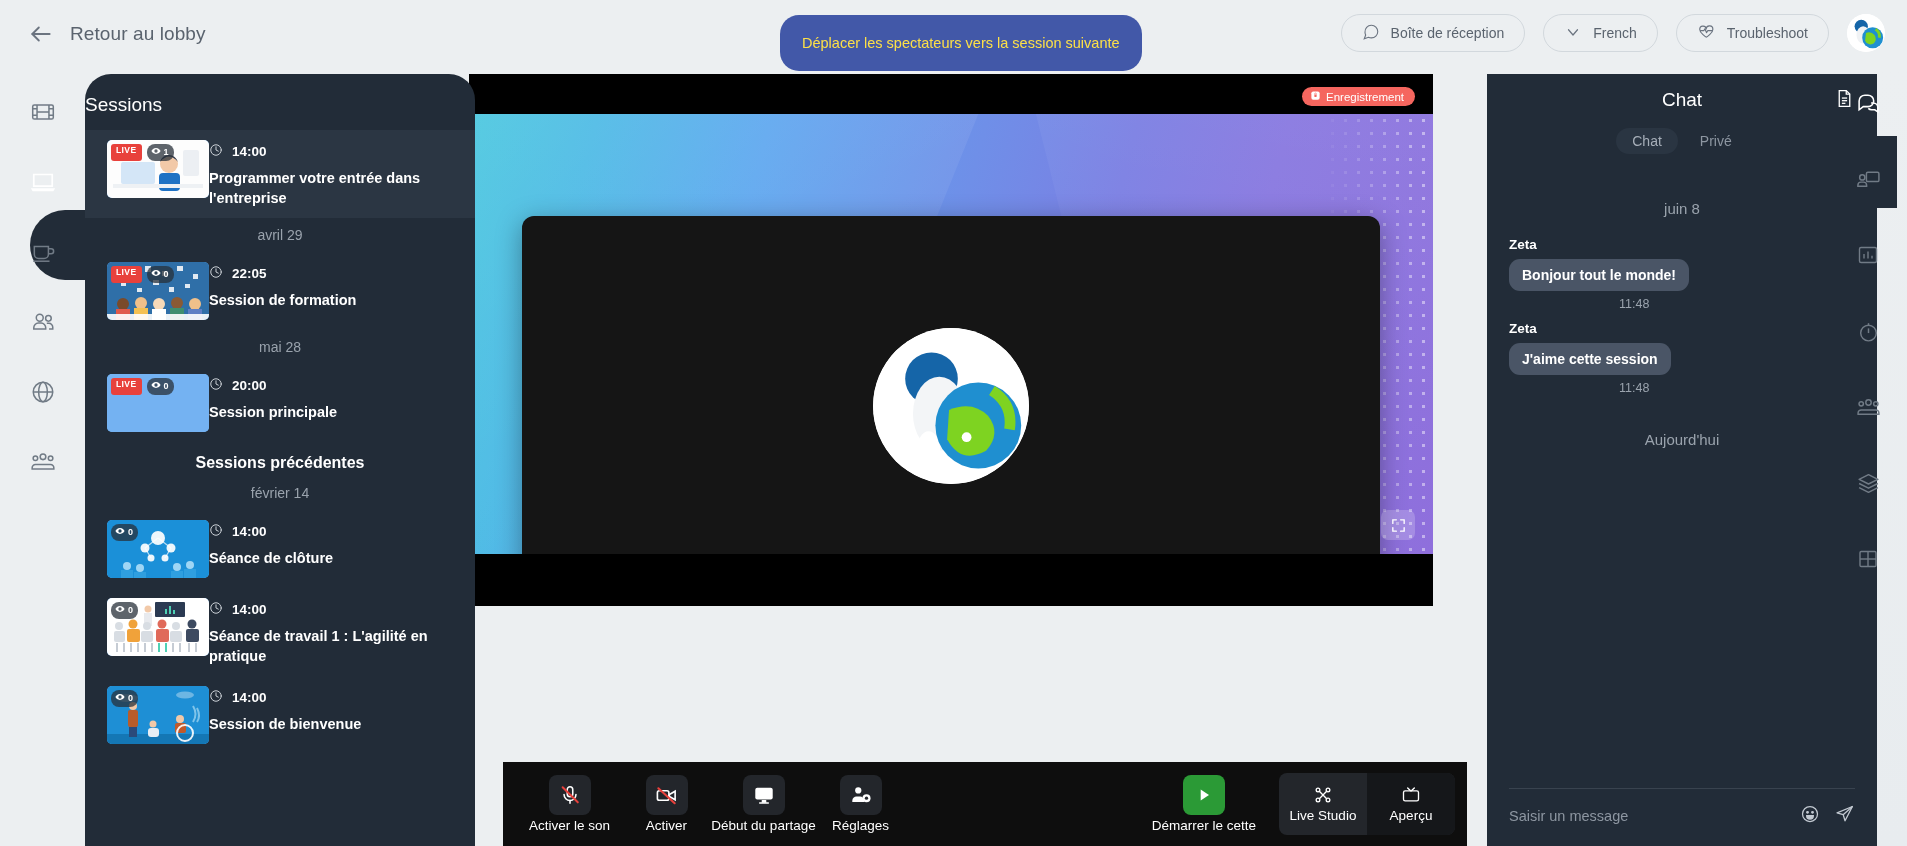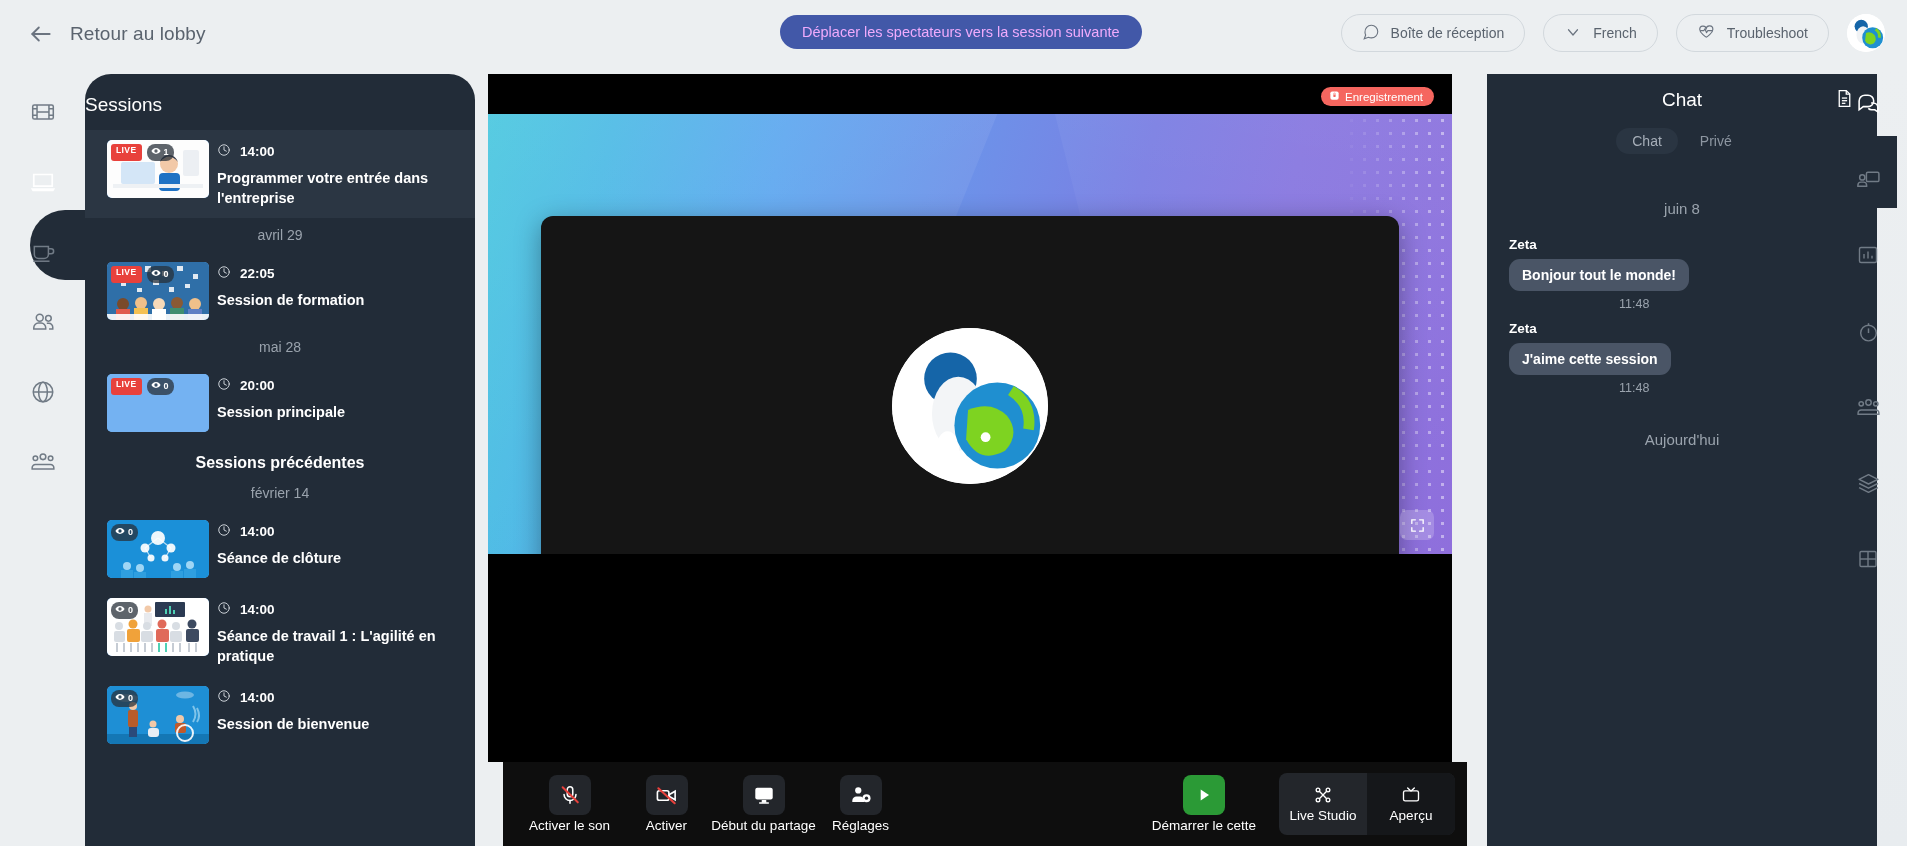--- a/index.html
+++ b/index.html
@@ -19,22 +19,22 @@
   }
   .back-group {
     display: flex; align-items: center; gap: 16px;
     margin-left: 28px;
   }
   .back-arrow { width: 26px; height: 26px; color: #6b7480; flex: 0 0 auto; }
   .back-label { font-size: 19px; color: #5a636e; letter-spacing: .1px; }
 
   .move-btn {
     position: absolute; left: 780px; top: 15px;
-    height: 34px; padding: 0 22px;
-    background: #4258a8; color: #f0abfc;
+    height: 56px; padding: 0 22px;
+    background: #4258a8; color: #fde047;
     border: none; border-radius: 19px;
     font-size: 14.5px; font-family: inherit;
     cursor: pointer; white-space: nowrap;
     display: flex; align-items: center;
   }
 
   .pill {
     height: 38px; padding: 0 20px;
     background: transparent; border: 1px solid #d2d8dd; border-radius: 19px;
     display: flex; align-items: center; gap: 11px;
@@ -94,21 +94,21 @@
     z-index: 2;
   }
   .sessions-title {
     text-align: left; color: #ffffff;
     font-size: 19px; font-weight: 400;
     padding: 20px 0 14px;
   }
   .sessions-scroll { height: 715px; overflow: hidden; padding: 0 0 0 0; }
 
   .session-row {
-    display: flex; gap: 8px; align-items: flex-start;
+    display: flex; gap: 0; align-items: flex-start;
     padding: 10px 22px 10px 22px;
     cursor: pointer;
   }
   .session-row.selected { background: #2b3643; }
   .thumb {
     position: relative; width: 102px; height: 58px; flex: 0 0 auto;
     border-radius: 5px; overflow: hidden; background: #6cb2f5;
   }
   .badges { position: absolute; top: 4px; left: 4px; display: flex; gap: 5px; z-index: 2; }
   .badge-live {
@@ -137,21 +137,21 @@
   .group-head {
     text-align: center; color: #ffffff; font-size: 16px; font-weight: 700;
     padding: 12px 0 4px;
   }
 
   
   .art { position: absolute; inset: 0; }
 
   
   .stage {
-    position: absolute; left: 488px; top: 74px; width: 964px; height: 688px;
+    position: absolute; left: 469px; top: 74px; width: 964px; height: 532px;
     background: #000000; overflow: hidden;
   }
   .rec-badge {
     position: absolute; top: 13px; right: 18px; z-index: 5;
     background: #f5665f; color: #ffffff;
     border-radius: 11px; padding: 3px 11px 3px 8px;
     font-size: 11.5px; display: flex; align-items: center; gap: 5px;
   }
   .rec-badge svg { width: 11px; height: 11px; }
   .stage-canvas {
@@ -833,20 +833,37 @@
         <div class="msg-time">11:48</div>
       </div>
       <div class="msg">
         <div class="msg-author">Zeta</div>
         <div><span class="msg-bubble">J'aime cette session</span></div>
         <div class="msg-time">11:48</div>
       </div>
       <div class="chat-date" style="padding-top: 26px;">Aujourd'hui</div>
     </div>
 
+  <div class="chat-input-wrap">
+    <input class="chat-input" placeholder="Saisir un message" style="">
+    <span class="chat-ico">
+      <svg viewBox="0 0 24 24" fill="none" stroke="currentColor" stroke-width="1.5" width="20" height="20">
+        <circle cx="12" cy="12" r="9"></circle>
+          <circle cx="9" cy="10" r="1" fill="currentColor"></circle>
+        <circle cx="15" cy="10" r="1" fill="currentColor"></circle>
+        <path d="M8 14h8a4 4 0 0 1-8 0z" fill="currentColor"></path>
+      </svg>
+    </span>
+    <span class="chat-ico">
+      <svg viewBox="0 0 24 24" fill="none" stroke="currentColor" stroke-width="1.5" stroke-linejoin="round" width="21" height="21">
+        <path d="M21 4L3.5 11.2l7 2.1 2.1 7z"></path>
+          <line x1="10.5" y1="13.3" x2="21" y2="4"></line>
+      </svg>
+    </span>
+  </div>
 </div>
 
 <div class="right-rail">
   <div class="right-rail-active-bg"></div>
 
   <div class="rail-item active">
     <span>
       <svg viewBox="0 0 24 24" fill="none" stroke="currentColor" stroke-width="1.5" width="25" height="25">
         <path d="M3 9.5a5.5 5.5 0 0 1 5.5-5.5h3A5.5 5.5 0 0 1 17 9.5a5.5 5.5 0 0 1-5.5 5.5H7l-4 3z"></path>
         <path d="M14.5 11.5h2A4.5 4.5 0 0 1 21 16v4l-3-2h-3a4.4 4.4 0 0 1-3.2-1.3"></path>

